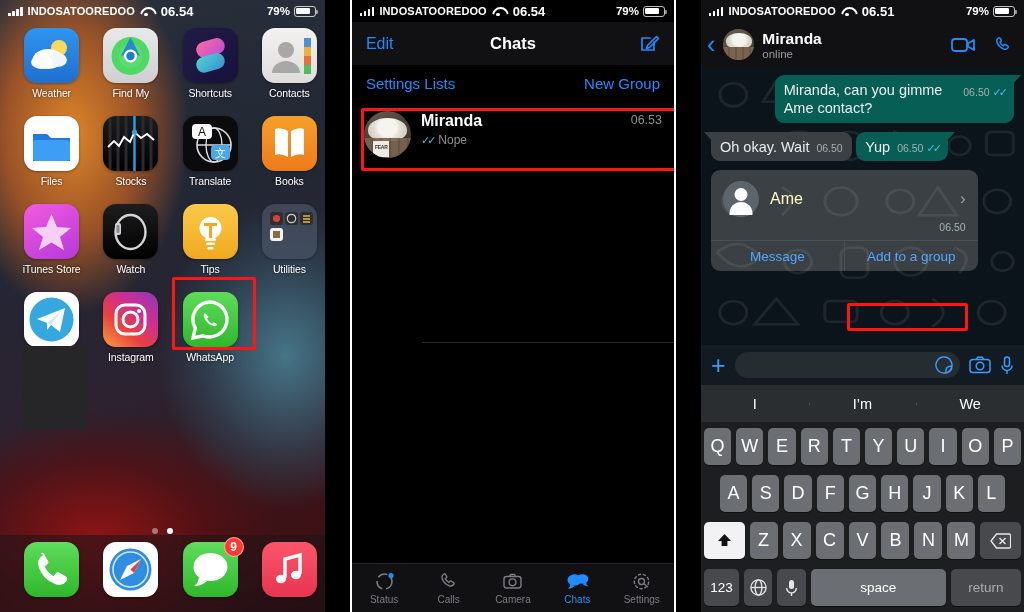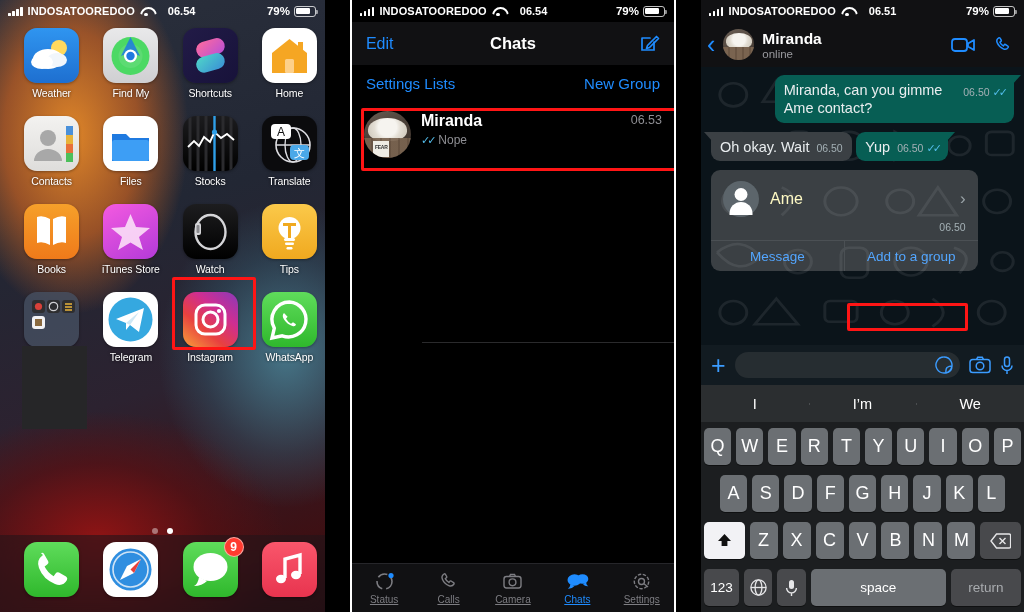--- a/index.html
+++ b/index.html
@@ -34,21 +34,21 @@
   .wifi { position: relative; width: 13px; height: 11px; }
   .wifi::before {
     content: ""; position: absolute; left: 0; top: 1px; width: 13px; height: 13px;
     border: 2.4px solid #fff; border-radius: 50%;
     clip-path: polygon(0 0, 100% 0, 100% 42%, 50% 60%, 0 42%);
   }
   .wifi::after {
     content: ""; position: absolute; left: 4.6px; top: 7px; width: 3.8px; height: 3.8px;
     background: #fff; border-radius: 50%;
   }
-  .sb-time { font-size: 11px; margin-left: 10px; }
+  .sb-time { font-size: 13px; margin-left: 3px; }
   .sb-right { margin-left: auto; display: flex; align-items: center; gap: 4px; }
   .sb-pct { font-size: 11.5px; }
   .batt { position: relative; width: 22px; height: 11px; border: 1.3px solid rgba(255,255,255,.75);
           border-radius: 3px; padding: 1.3px; }
   .batt i { display: block; height: 100%; width: 79%; background: #fff; border-radius: 1.2px; }
   .batt::after { content:""; position:absolute; right:-3px; top:3.4px; width:1.8px; height:4px;
                  background: rgba(255,255,255,.55); border-radius: 0 1px 1px 0; }
 
   
   .home {
@@ -162,21 +162,21 @@
   .chat-sub { display: flex; align-items: center; gap: 5px; margin-top: 3px; }
   .chat-snippet { color: #8e8e93; font-size: 12px; }
   .chat-time { color: #8e8e93; font-size: 12.5px; padding-top: 2px; flex: 0 0 auto; }
   .list-sep { height: 1px; background: #2a2a2c; margin-left: 70px; }
   .chats-body { flex: 1 1 auto; background: #000; position: relative; }
   .tabbar {
     height: 49px; background: #111113; border-top: 1px solid #26262a;
     display: flex; align-items: center; flex: 0 0 auto;
   }
   .tab { flex: 1; display: flex; flex-direction: column; align-items: center; gap: 2px; position: relative; }
-  .tab-label { font-size: 10px; color: #7d7d82; text-decoration: underline; }
+  .tab-label { font-size: 10px; color: #7d7d82; }
   .tab.active .tab-label { color: #1f8cff; }
 
   
   .convo { background: #0b141a; display: flex; flex-direction: column; }
   .nav-convo {
     height: 45px; background: #111113; display: flex; align-items: center;
     gap: 8px; padding: 0 11px 0 6px; flex: 0 0 auto;
   }
   .back-chev { color: #1f8cff; font-size: 25px; line-height: 1; font-weight: 300; }
   .convo-av { width: 31px; height: 31px; border-radius: 50%; overflow: hidden; position: relative;
@@ -323,30 +323,20 @@
                   <stop offset="1" stop-color="#3a8fd6"></stop>
               </linearGradient>
             </defs>
             <rect x="13" y="12" width="29" height="16" rx="8" fill="url(#sc1)" transform="rotate(-16 27 20)"></rect>
             <rect x="13" y="27" width="29" height="16" rx="8" fill="url(#sc2)" transform="rotate(-16 27 35)"></rect>
           </svg>
         </div>
         <span class="app-label">Shortcuts</span>
       </div>
 
-      <div class="app">
-        <div class="app-icon ic-home">
-          <svg width="55" height="55" viewBox="0 0 55 55">
-            <path d="M27.5 11 L45 25 L45 45 L10 45 L10 25 Z" fill="#f5a623"></path>
-            <rect x="36" y="14" width="5" height="8" fill="#f5a623"></rect>
-            <rect x="23" y="31" width="9" height="14" rx="1.5" fill="#fdd08a"></rect>
-          </svg>
-        </div>
-        <span class="app-label">Home</span>
-      </div>
 
       <div class="app">
         <div class="app-icon ic-contacts">
           <svg width="55" height="55" viewBox="0 0 55 55">
             <rect x="42" y="10" width="7" height="9" fill="#4a90d9"></rect>
             <rect x="42" y="19" width="7" height="9" fill="#e8b33a"></rect>
             <rect x="42" y="28" width="7" height="9" fill="#e8703a"></rect>
             <rect x="42" y="37" width="7" height="9" fill="#4cbf5a"></rect>
             <circle cx="24" cy="22" r="8" fill="#a8a8a8"></circle>
             <path d="M10 45 a14 12 0 0 1 28 0 Z" fill="#a8a8a8"></path>

